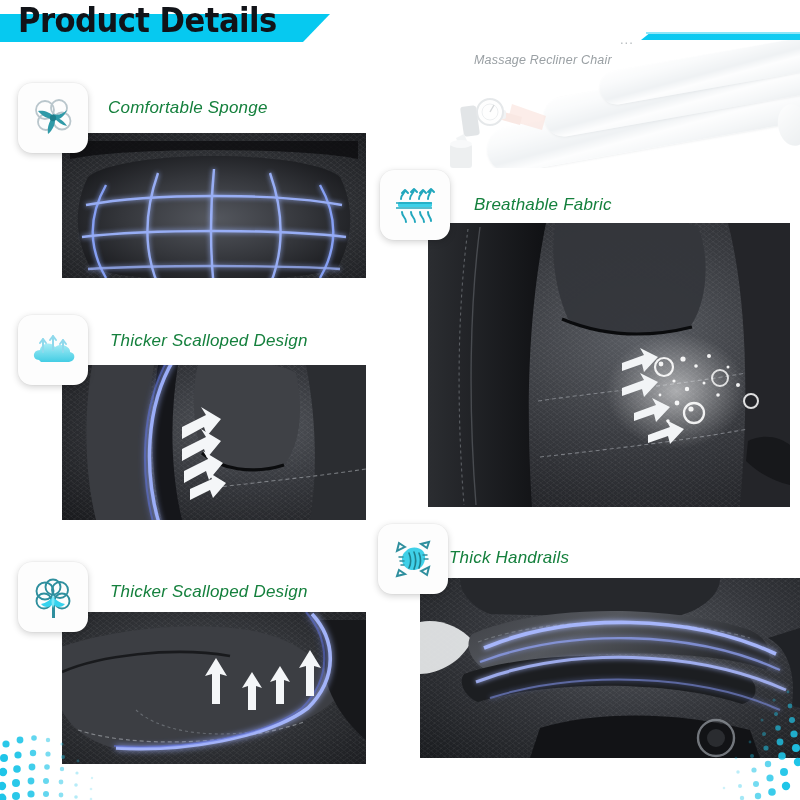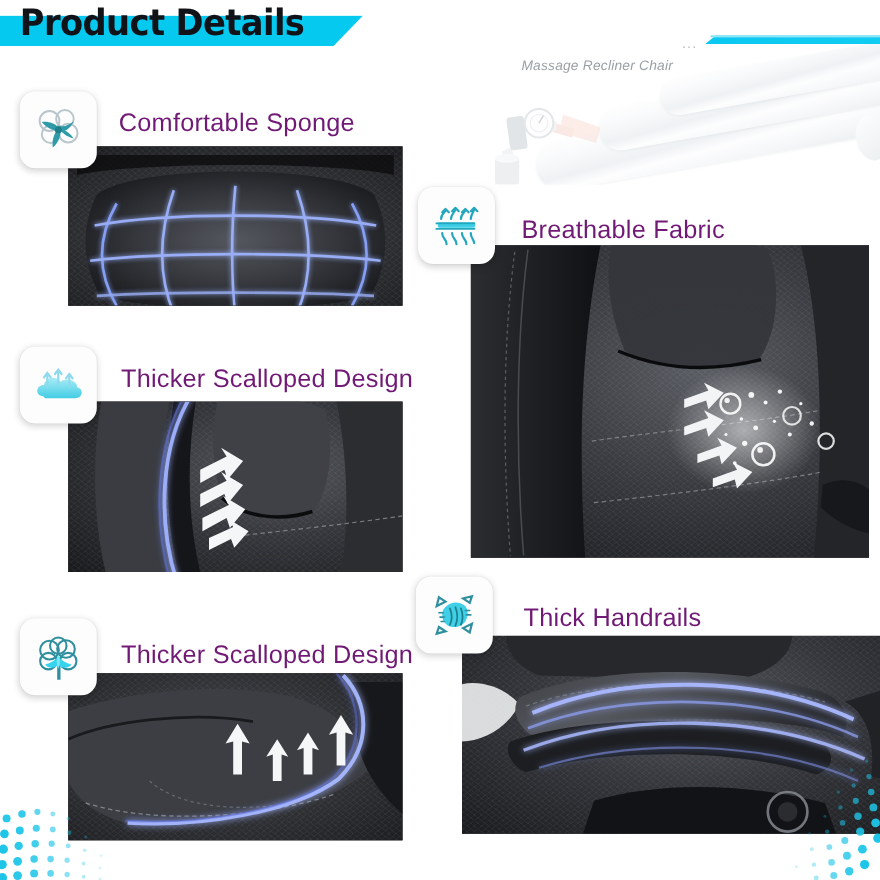--- a/index.html
+++ b/index.html
@@ -83,21 +83,21 @@
   
   .badge{
     position:absolute;width:70px;height:70px;border-radius:14px;
     background:#fdfdfd;
     box-shadow:0 2px 7px rgba(0,0,0,.18), 0 0 0 .5px rgba(0,0,0,.04);
     display:flex;align-items:center;justify-content:center;z-index:6;
   }
   .badge svg{display:block;}
   .feature-label{
     position:absolute;z-index:6;
-    font-size:23px;color:#701a75;white-space:nowrap;
+    font-size:17px;font-style:italic;color:#15803d;white-space:nowrap;
     letter-spacing:.2px;
   }
 
   
   .halftone{position:absolute;z-index:7;pointer-events:none;}
 </style>
 </head>
 <body>
 
 <div class="stage">
@@ -432,21 +432,21 @@
       </g>
       <g stroke="#2f8f9e" stroke-width="1.5" stroke-linecap="round">
         <path d="M10 22 h4"></path>
           <path d="M11 26 h4"></path>
           <path d="M12 30 h3"></path>
         <path d="M34 20 h4"></path>
           <path d="M35 24 h4"></path>
       </g>
     </svg>
   </div>
-  <div class="feature-label" style="left:476px;top:548px;">Thick Handrails</div>
+  <div class="feature-label" style="left:449px;top:548px;">Thick Handrails</div>
 
   <svg class="halftone" style="left:0;top:726px;width:120px;height:74px;" viewBox="0 0 120 74">
     <g fill="#1FC5E8">
       <circle cx="6" cy="18" r="3.6" opacity=".95"></circle>
       <circle cx="20" cy="14" r="3.4" opacity=".9"></circle>
       <circle cx="34" cy="12" r="2.8" opacity=".7"></circle>
       <circle cx="48" cy="14" r="2.2" opacity=".5"></circle>
       <circle cx="62" cy="18" r="1.6" opacity=".35"></circle>
       <circle cx="4" cy="32" r="4" opacity="1"></circle>
       <circle cx="18" cy="29" r="3.6" opacity=".95"></circle>

